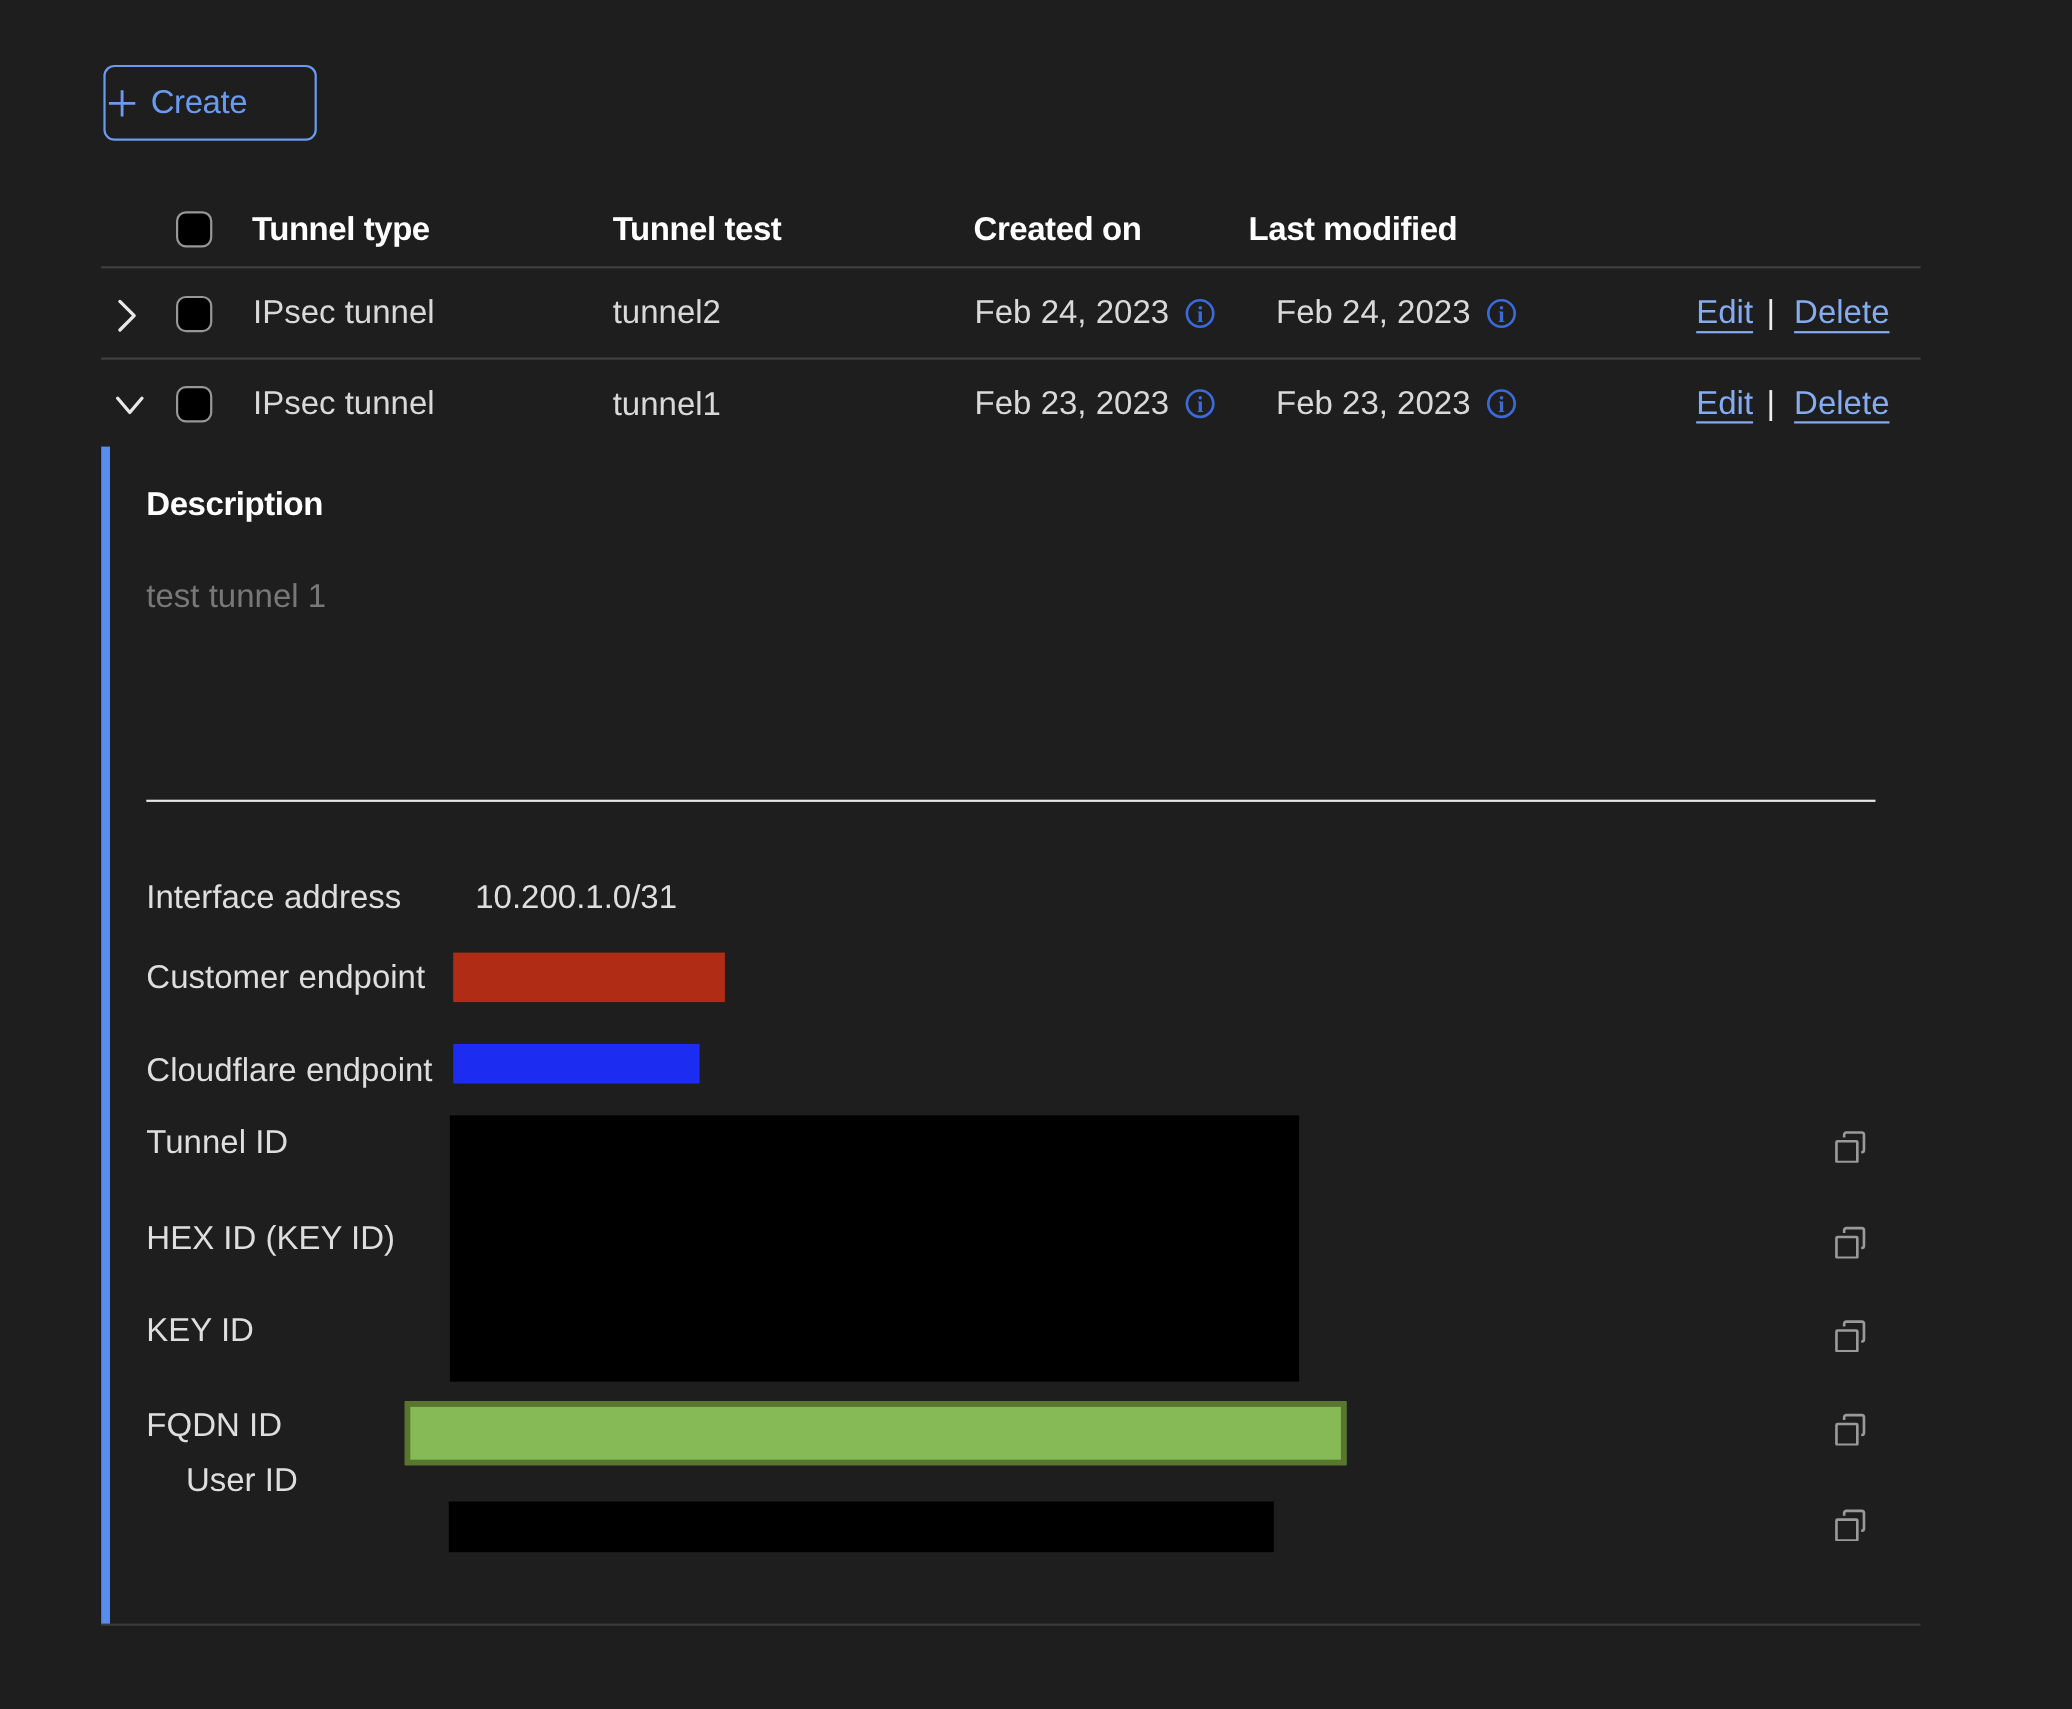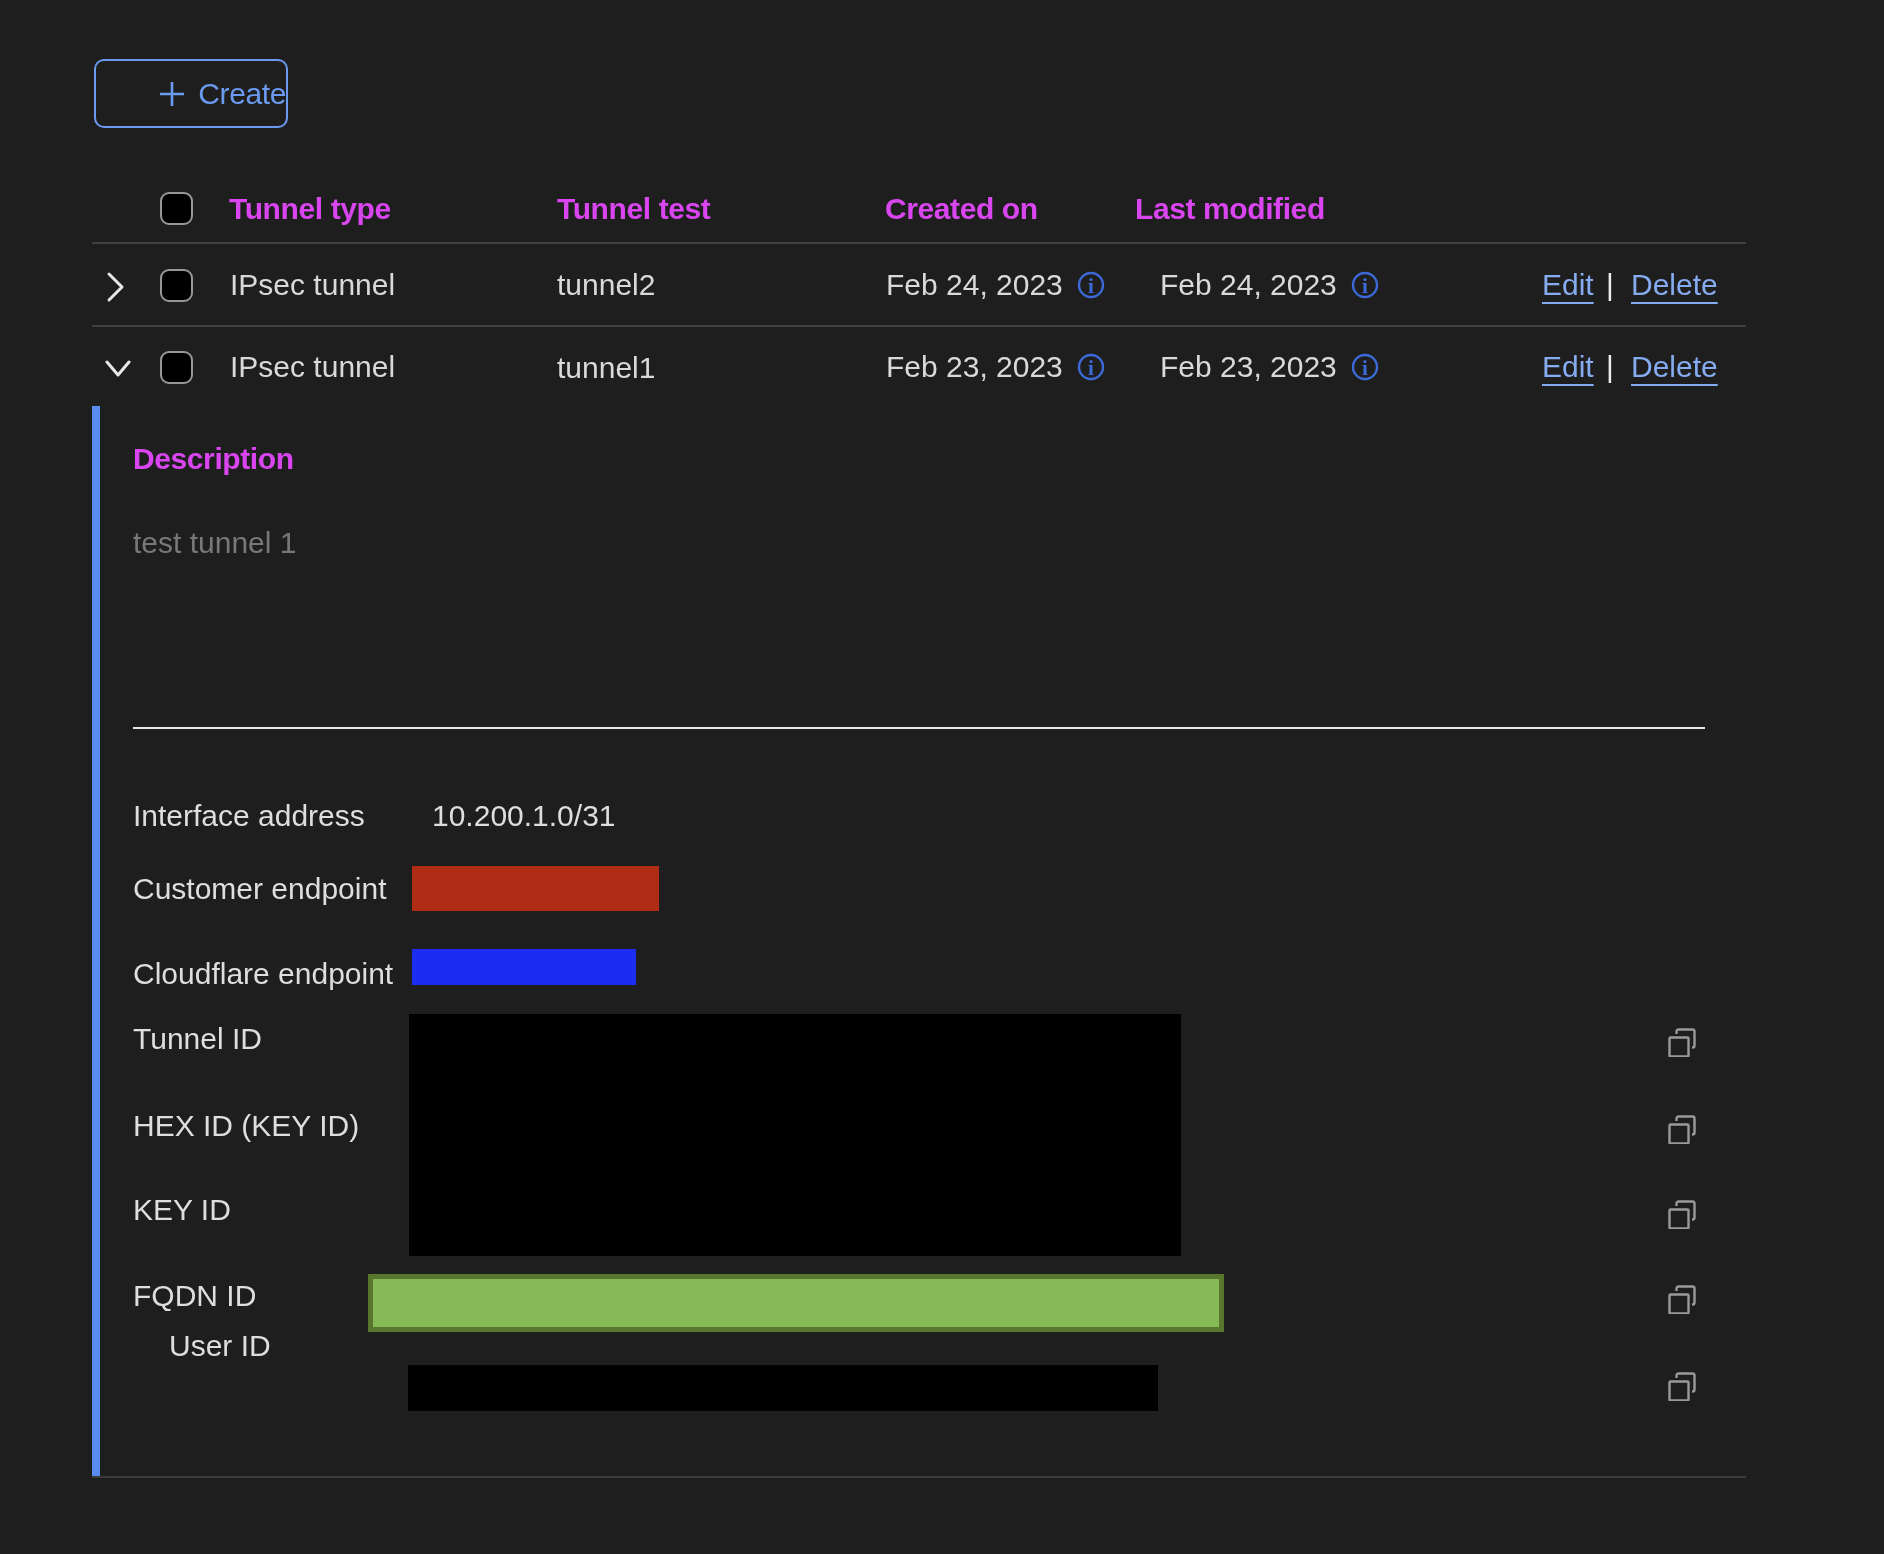--- a/index.html
+++ b/index.html
@@ -1,29 +1,29 @@
 <!DOCTYPE html>
 <html><head>
 <meta charset="utf-8">
 <style>
 html,body{margin:0;padding:0;background:#1e1e1e;}
 #page{position:relative;width:1884px;height:1554px;background:#1e1e1e;font-family:"Liberation Sans",sans-serif;overflow:hidden;}
 .abs{position:absolute;}
 .t{font-size:30px;line-height:36px;color:#d9d9d9;white-space:nowrap;}
-.th{font-size:30px;line-height:36px;color:#d946ef;font-weight:bold;white-space:nowrap;letter-spacing:-0.4px;}
+.th{font-size:30px;line-height:36px;color:#ffffff;font-weight:bold;white-space:nowrap;letter-spacing:-0.4px;}
 .link{font-size:30px;line-height:36px;color:#85abf0;text-decoration:underline;text-underline-offset:7px;text-decoration-thickness:2px;white-space:nowrap;}
 .sep{position:absolute;height:2px;background:#404040;}
 .cb{position:absolute;width:29px;height:29px;border:2px solid #979797;border-radius:9px;background:#000;}
 .kv{font-size:30px;line-height:36px;color:#dedede;white-space:nowrap;}
 </style>
 </head>
 <body>
 <div id="page">
 
-  <div class="abs" style="left:94px;top:59px;width:188px;height:65px;border:2px solid #6b9bf0;border-radius:10px;display:flex;align-items:center;justify-content:flex-end;padding-left:2px;box-sizing:content-box;">
+  <div class="abs" style="left:94px;top:59px;width:188px;height:65px;border:2px solid #6b9bf0;border-radius:10px;display:flex;align-items:center;justify-content:flex-start;padding-left:2px;box-sizing:content-box;">
     <svg width="26" height="26" viewBox="0 0 26 26" style="margin-right:13px;">
       <path d="M13 1 V25 M1 13 H25" stroke="#6b9bf0" stroke-width="2.6" fill="none"></path>
     </svg>
     <span style="font-size:30px;color:#6b9bf0;letter-spacing:-0.4px;">Create</span>
   </div>
 
   <div class="cb" style="left:160px;top:192px;"></div>
   <div class="abs th" style="left:229px;top:191px;">Tunnel type</div>
   <div class="abs th" style="left:557px;top:191px;">Tunnel test</div>
   <div class="abs th" style="left:885px;top:191px;text-align:right;">Created on</div>

